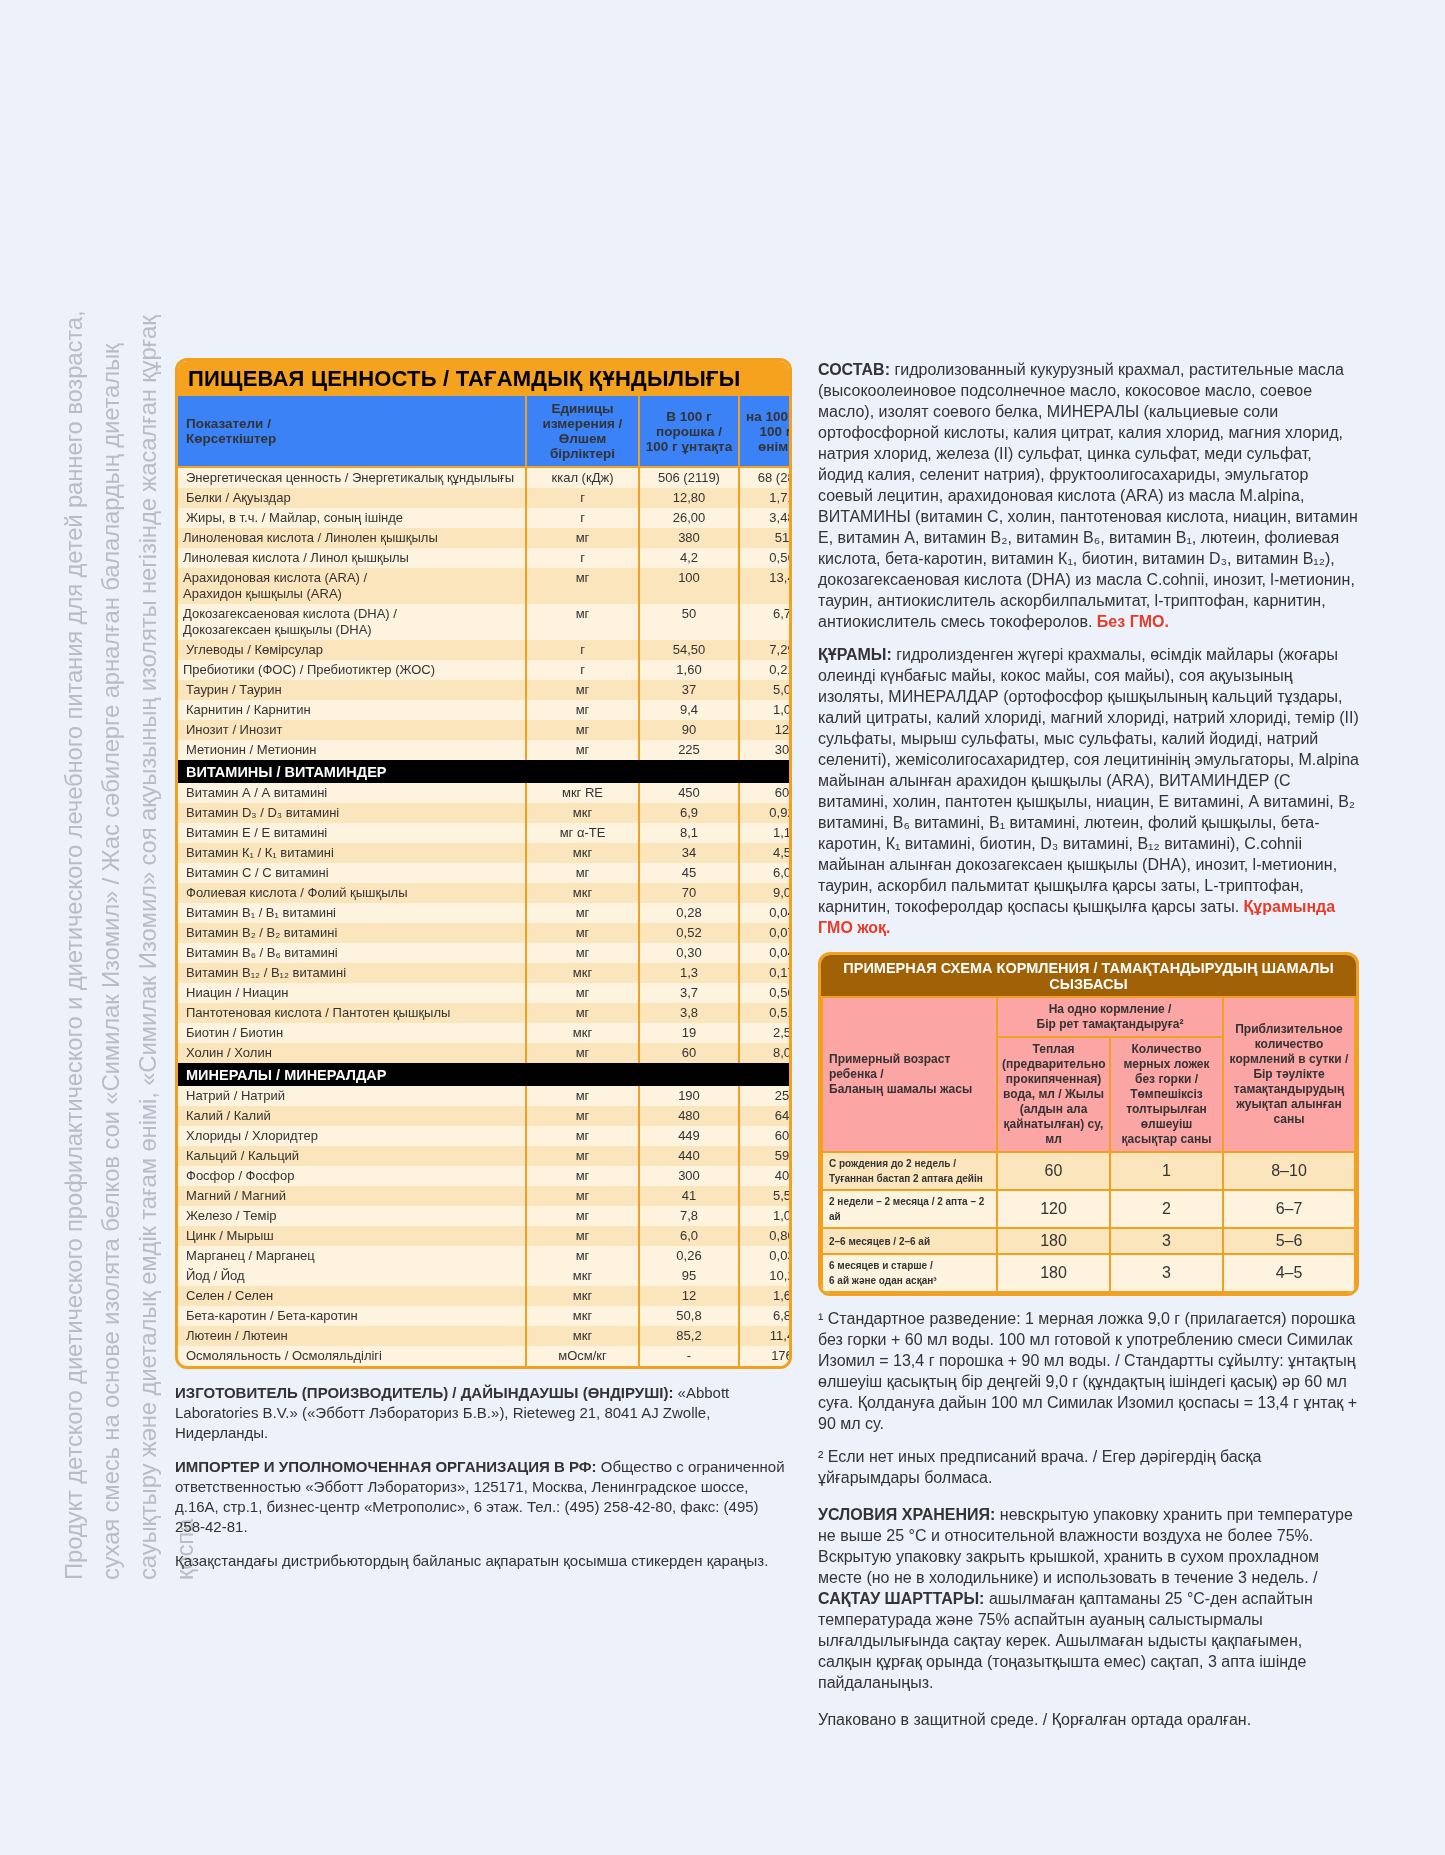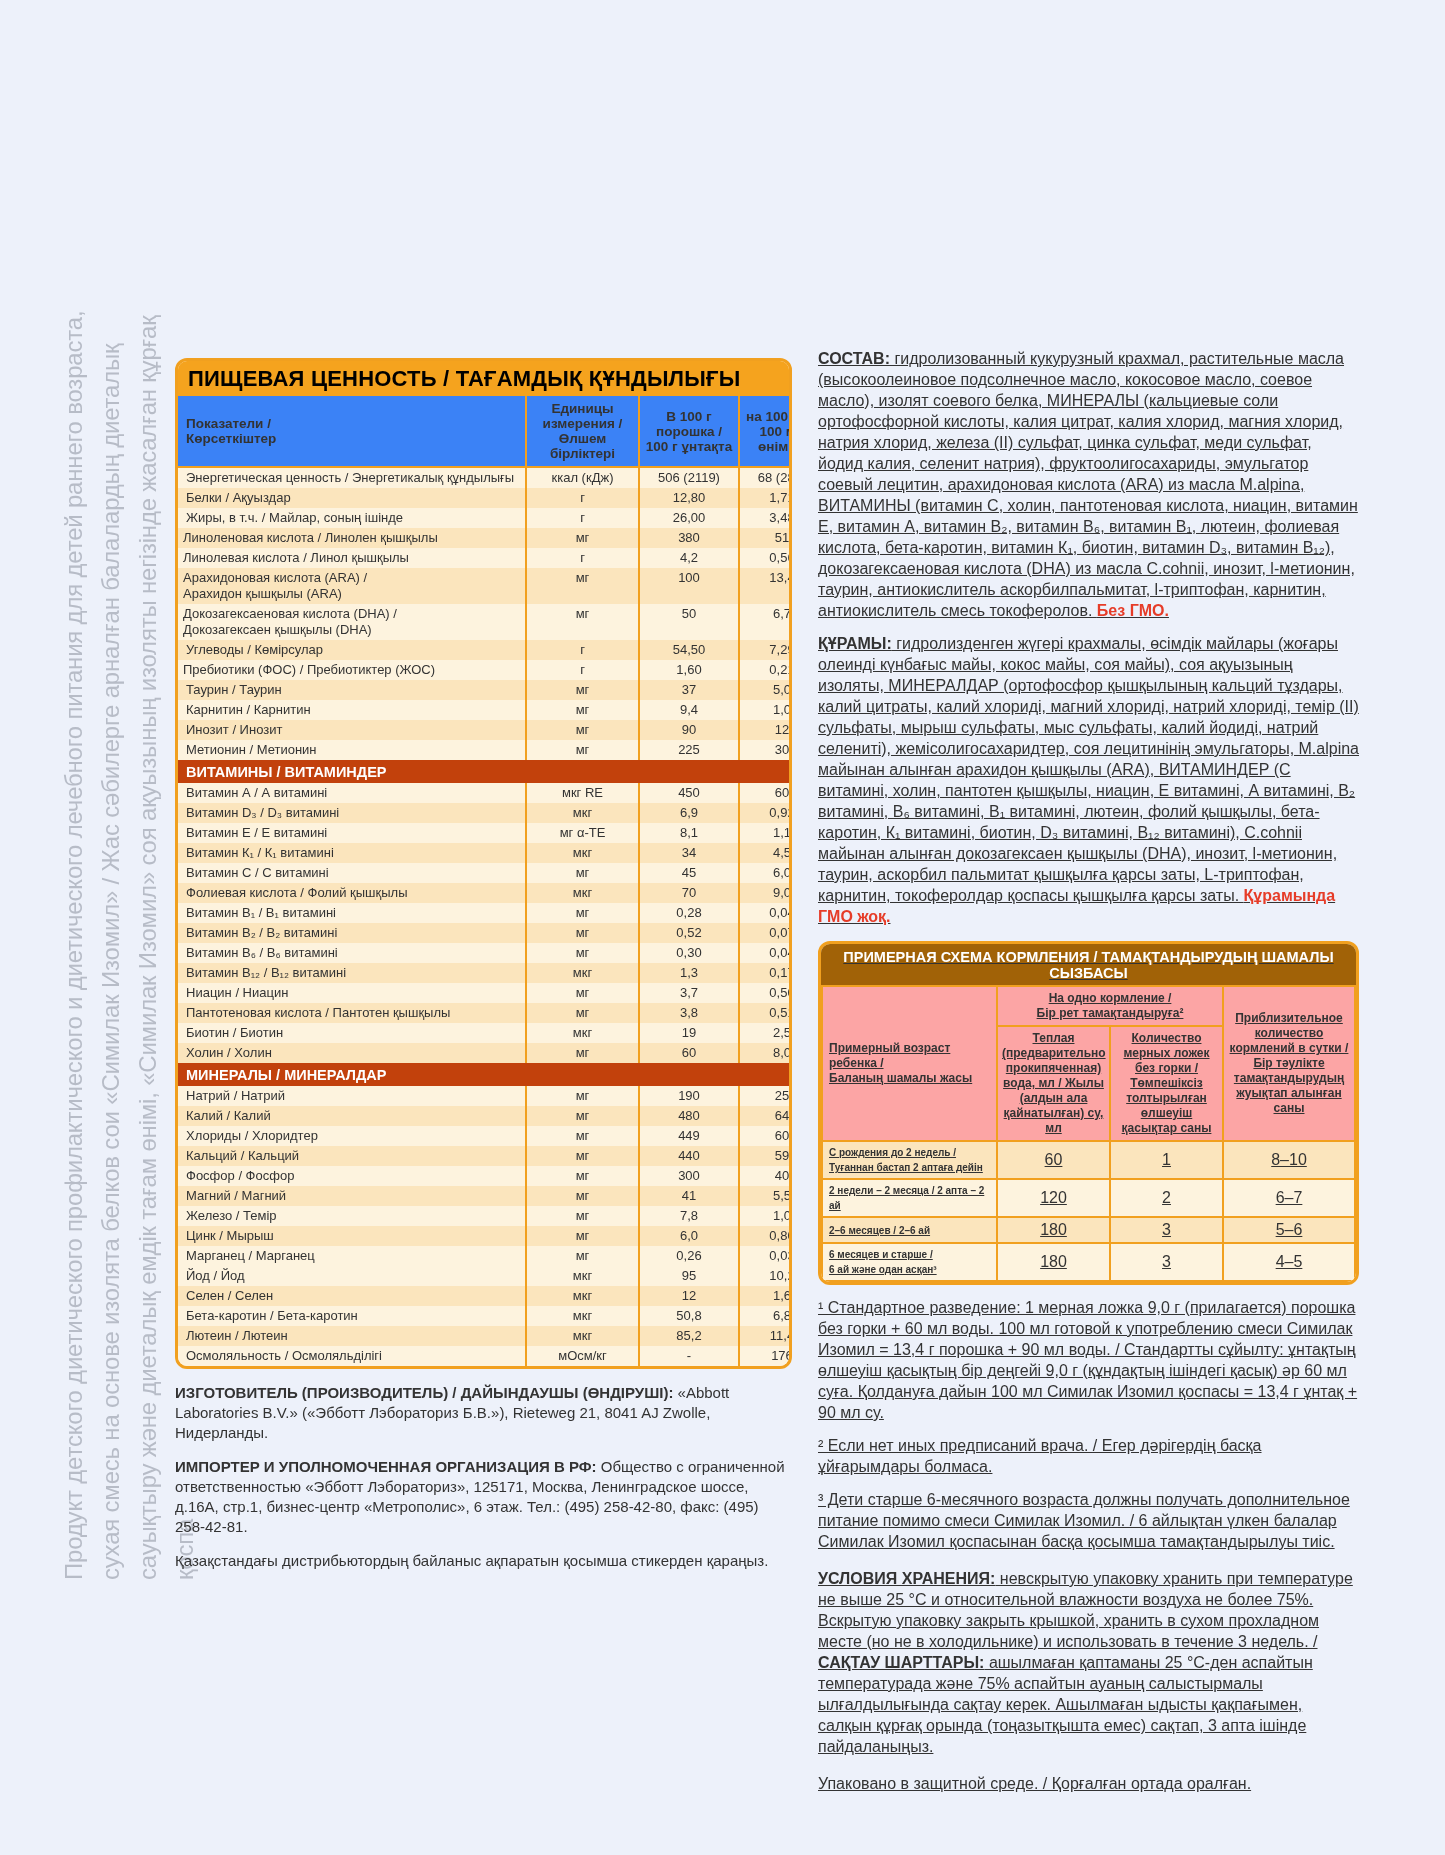--- a/index.html
+++ b/index.html
@@ -42,27 +42,27 @@
   table.nutri th.c1,table.nutri th.c2,table.nutri th.c3{border-left:2px solid #f1a01f;}
   table.nutri td{
     font-size:13px;line-height:16px;padding:2px 4px;vertical-align:top;
     white-space:pre-line;background:#fdf3de;
   }
   table.nutri td.c0{text-align:left;padding-left:8px;}
   table.nutri td.c0.ind{padding-left:5px;}
   table.nutri td.c1,table.nutri td.c2,table.nutri td.c3{text-align:center;border-left:2px solid #f1a01f;}
   table.nutri tr.alt td{background:#fbe5bd;}
   table.nutri tr.section td{
-    background:#c2410c;color:#fff;font-weight:bold;font-size:14.5px;
+    background:#000000;color:#fff;font-weight:bold;font-size:14.5px;
     padding:4px 4px 3px 8px;border:none;
   }
   .foot{font-size:15px;line-height:20px;margin:14px 0 0 0;}
 
   
-  .col-right{position:absolute;left:818px;top:348px;width:541px;text-decoration:underline;}
+  .col-right{position:absolute;left:818px;top:359px;width:541px;}
   .para{font-size:16px;line-height:21px;margin:0 0 12px 0;}
   .red{color:#e63c28;font-weight:bold;}
 
   .feed-box{
     border:3px solid #f1a01f;border-radius:12px;overflow:hidden;background:#fdf3de;
     margin:14px 0 6px 0;
   }
   .feed-title{
     background:#a16207;color:#fff;font-weight:bold;font-size:14.5px;
     text-align:center;padding:5px 4px 4px 4px;
@@ -423,20 +423,19 @@
               <td class="num">180</td>
               <td class="num">3</td>
               <td class="num">4–5</td>
             </tr>
           </tbody>
       </table>
     </div>
 
     <p class="fnote">¹ Стандартное разведение: 1 мерная ложка 9,0 г (прилагается) порошка без горки + 60 мл воды. 100 мл готовой к употреблению смеси Симилак Изомил = 13,4 г порошка + 90 мл воды. / Стандартты сұйылту: ұнтақтың өлшеуіш қасықтың бір деңгейі 9,0 г (құндақтың ішіндегі қасық) әр 60 мл суға. Қолдануға дайын 100 мл Симилак Изомил қоспасы = 13,4 г ұнтақ + 90 мл су.</p>
     <p class="fnote">² Если нет иных предписаний врача. / Егер дәрігердің басқа ұйғарымдары болмаса.</p>
-    <p class="fnote">³ Дети старше 6-месячного возраста должны получать дополнительное питание помимо смеси Симилак Изомил. / 6 айлықтан үлкен балалар Симилак Изомил қоспасынан басқа қосымша тамақтандырылуы тиіс.</p>
 
     <p class="storage"><b>УСЛОВИЯ ХРАНЕНИЯ:</b><span> невскрытую упаковку хранить при температуре не выше 25 °С и относительной влажности воздуха не более 75%. Вскрытую упаковку закрыть крышкой, хранить в сухом прохладном месте (но не в холодильнике) и использовать в течение 3 недель. / </span><b>САҚТАУ ШАРТТАРЫ:</b><span> ашылмаған қаптаманы 25 °С-ден аспайтын температурада және 75% аспайтын ауаның салыстырмалы ылғалдылығында сақтау керек. Ашылмаған ыдысты қақпағымен, салқын құрғақ орында (тоңазытқышта емес) сақтап, 3 апта ішінде пайдаланыңыз.</span></p>
 
     <p class="packed">Упаковано в защитной среде. / Қорғалған ортада оралған.</p>
   </div>
 
 </div>
 
 </body></html>

